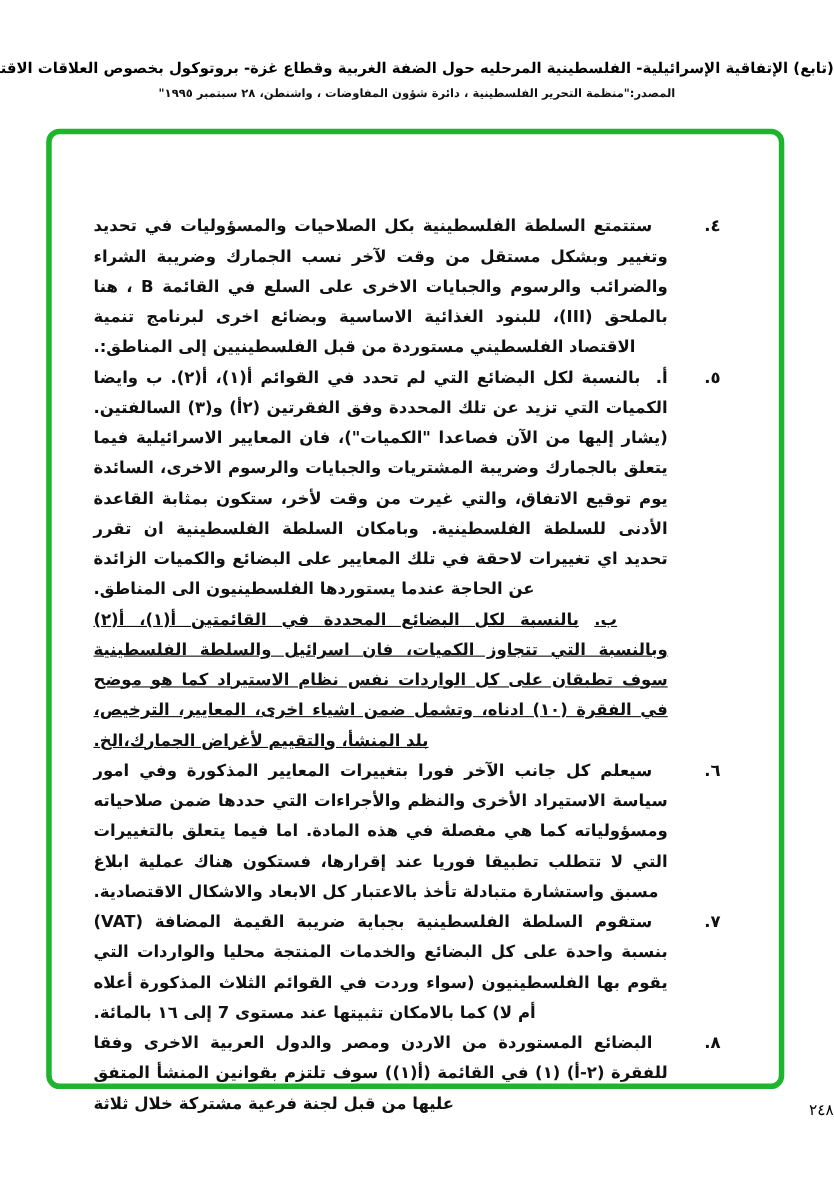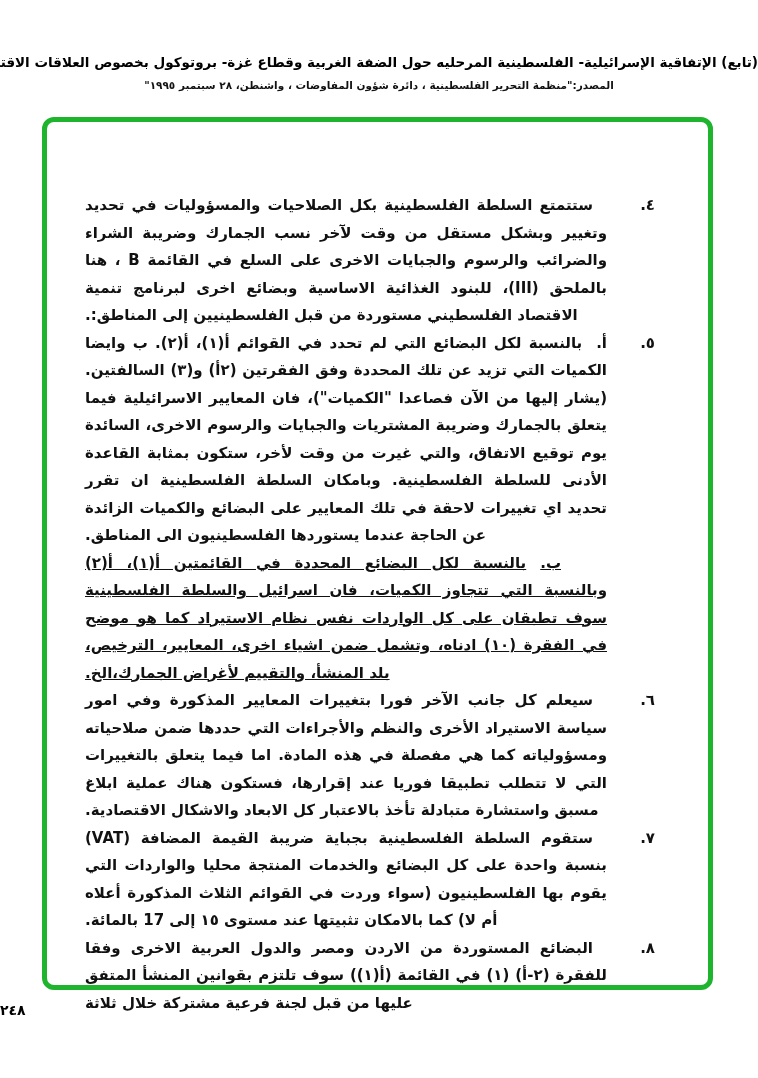--- a/index.html
+++ b/index.html
@@ -64,23 +64,23 @@
     text-align: justify;
     text-align-last: left;
   }
   .ptext.sub-indent { text-indent: 46px; text-decoration: underline; }
   .marker { margin-left: 14px; }
   .page-number {
     position: absolute;
     top: 1002px;
     left: 0;
     right: 0;
-    text-align: left;
+    text-align: right;
     font-size: 14px;
-    font-weight: bold;
+    font-weight: normal;
     letter-spacing: 3px;
     color: #000;
   }
 </style>
 </head>
 <body>
 
 <div class="page">
 
   <div class="header">
@@ -107,21 +107,21 @@
       <div class="ptext sub-indent"><span class="marker">ب.</span><span>بالنسبة لكل البضائع المحددة في القائمتين أ(١)، أ(٢) وبالنسبة التي تتجاوز الكميات، فان اسرائيل والسلطة الفلسطينية سوف تطبقان على كل الواردات نفس نظام الاستيراد كما هو موضح في الفقرة (١٠) ادناه، وتشمل ضمن اشياء اخرى، المعايير، الترخيص، بلد المنشأ، والتقييم لأغراض الجمارك،الخ.</span></div>
     </div>
 
     <div class="para">
       <div class="num">٦.</div>
       <div class="ptext"><span class="marker"></span><span>سيعلم كل جانب الآخر فورا بتغييرات المعايير المذكورة وفي امور سياسة الاستيراد الأخرى والنظم والأجراءات التي حددها ضمن صلاحياته ومسؤولياته كما هي مفصلة في هذه المادة. اما فيما يتعلق بالتغييرات التي لا تتطلب تطبيقا فوريا عند إقرارها، فستكون هناك عملية ابلاغ مسبق واستشارة متبادلة تأخذ بالاعتبار كل الابعاد والاشكال الاقتصادية.</span></div>
     </div>
 
     <div class="para">
       <div class="num">٧.</div>
-      <div class="ptext"><span class="marker"></span><span>ستقوم السلطة الفلسطينية بجباية ضريبة القيمة المضافة (VAT) بنسبة واحدة على كل البضائع والخدمات المنتجة محليا والواردات التي يقوم بها الفلسطينيون (سواء وردت في القوائم الثلاث المذكورة أعلاه أم لا) كما بالامكان تثبيتها عند مستوى ١٥ إلى 17 بالمائة.</span></div>
+      <div class="ptext"><span class="marker"></span><span>ستقوم السلطة الفلسطينية بجباية ضريبة القيمة المضافة (VAT) بنسبة واحدة على كل البضائع والخدمات المنتجة محليا والواردات التي يقوم بها الفلسطينيون (سواء وردت في القوائم الثلاث المذكورة أعلاه أم لا) كما بالامكان تثبيتها عند مستوى 7 إلى ١٦ بالمائة.</span></div>
     </div>
 
     <div class="para">
       <div class="num">٨.</div>
       <div class="ptext"><span class="marker"></span><span>البضائع المستوردة من الاردن ومصر والدول العربية الاخرى وفقا للفقرة (٢-أ) (١) في القائمة (أ(١)) سوف تلتزم بقوانين المنشأ المتفق عليها من قبل لجنة فرعية مشتركة خلال ثلاثة</span></div>
     </div>
 
   </div>
 
   <div class="page-number">٢٤٨</div>

